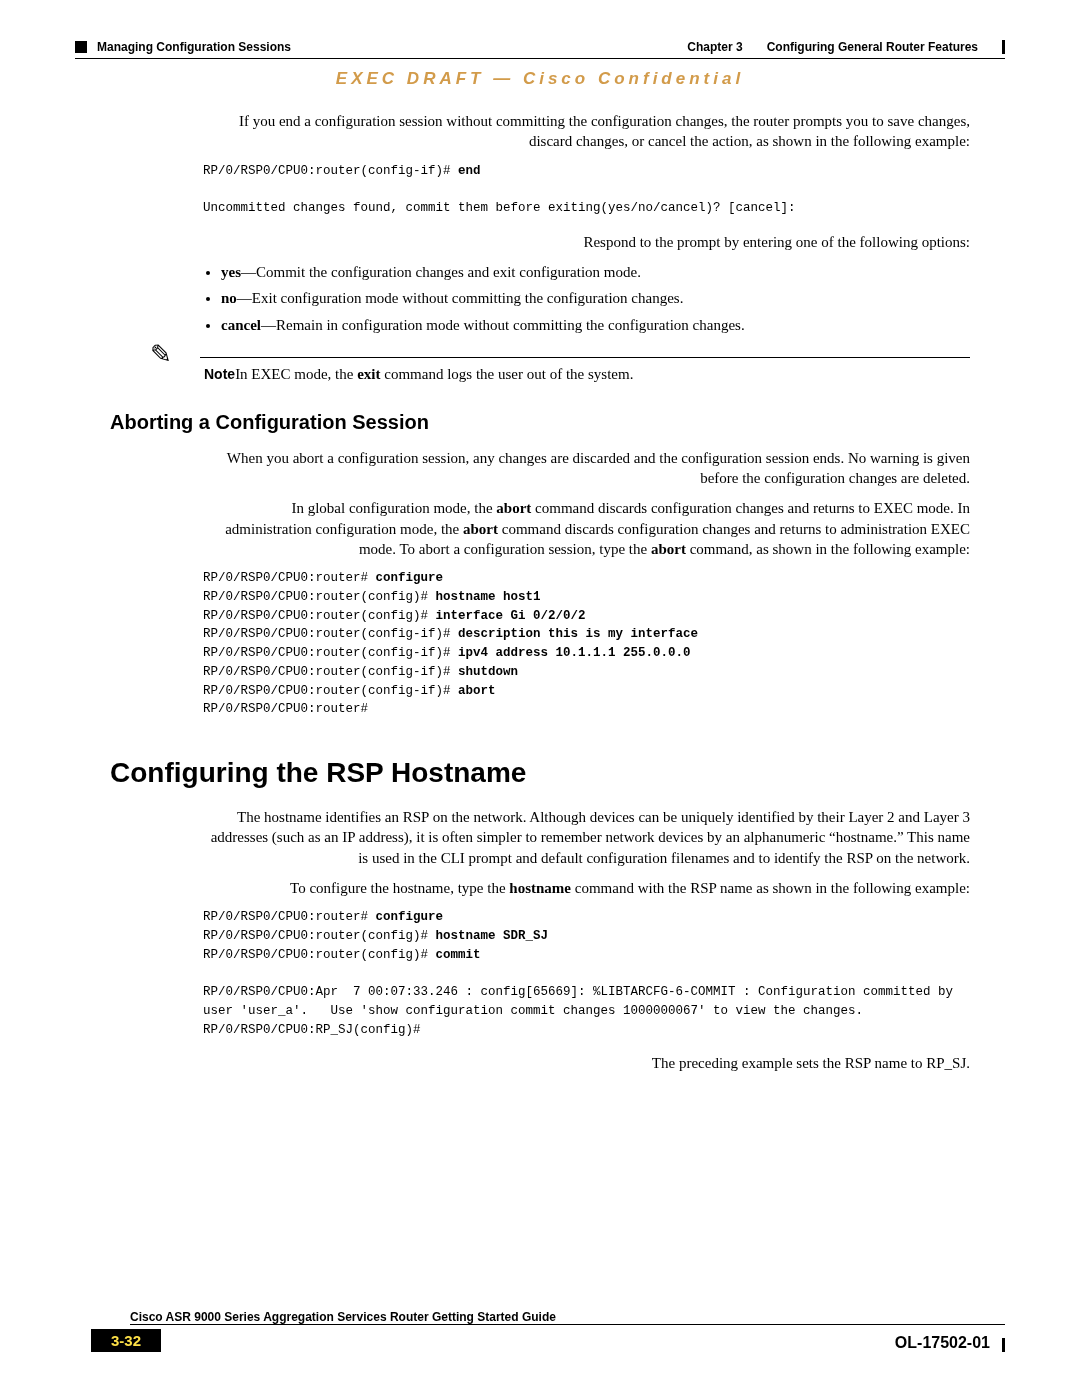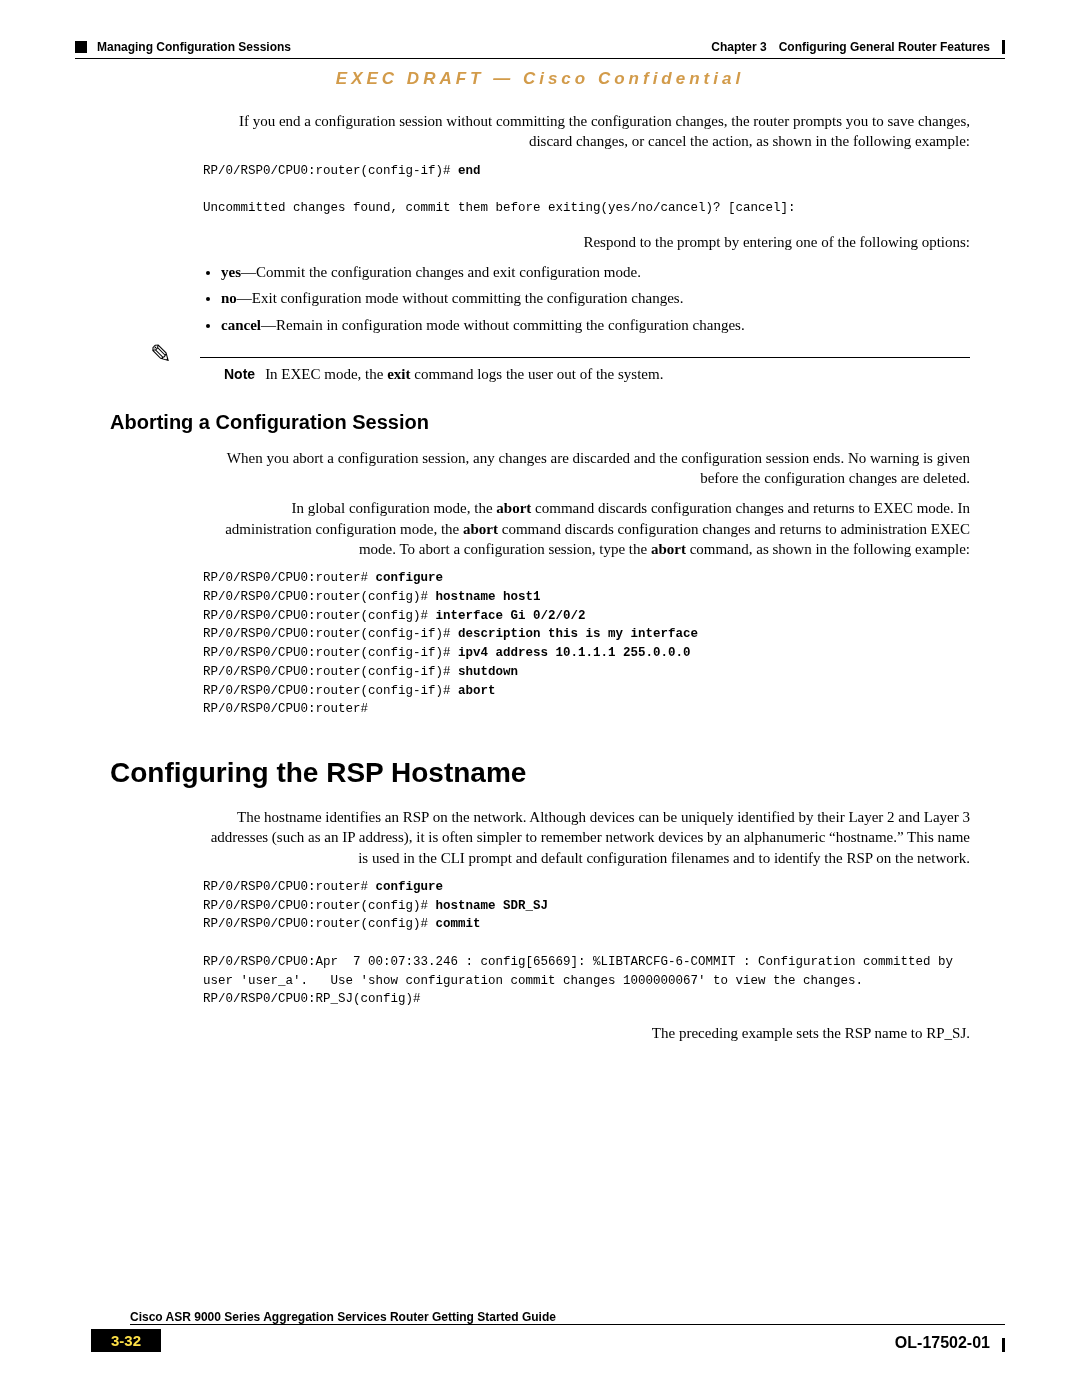--- a/index.html
+++ b/index.html
@@ -8,36 +8,36 @@
       font-size: 15px;
       background: #fff;
       color: #000;
       width: 1080px;
       height: 1397px;
       position: relative;
       padding: 40px 75px 40px 75px;
     }
     .header-row { display: flex; justify-content: space-between; align-items: center; margin-bottom: 4px; }
     .header-left { display: flex; align-items: center; gap: 10px; }
-    .header-right { display: flex; gap: 12px; font-family: Arial, Helvetica, sans-serif; font-size: 12px; font-weight: bold; }
+    .header-right { display: flex; gap: 24px; font-family: Arial, Helvetica, sans-serif; font-size: 12px; font-weight: bold; }
     .black-square { width: 12px; height: 12px; background: #000; }
     .thin-bar { width: 3px; height: 14px; background: #000; }
     .header-section { font-family: Arial, Helvetica, sans-serif; font-size: 12px; font-weight: bold; }
     .divider-line { border-top: 1px solid #000; margin: 2px 0 10px; }
     .watermark { text-align: center; color: #d29b4a; font-family: Arial, Helvetica, sans-serif; font-style: italic; font-weight: bold; letter-spacing: 4px; font-size: 17px; margin-bottom: 22px; }
     .content-indent { margin-left: 128px; margin-right: 35px; }
     p { line-height: 1.35; margin-bottom: 10px; text-align: right; }
     ul { margin-left: 18px; margin-bottom: 12px; }
     li { margin-bottom: 6px; line-height: 1.35; }
     .code-block { font-family: "Courier New", monospace; font-size: 12.5px; white-space: pre-wrap; line-height: 1.5; margin-bottom: 14px; }
     .code-block b { font-weight: bold; }
     .note-wrap { position: relative; margin-left: 75px; margin-right: 35px; margin-top: 22px; margin-bottom: 28px; }
     .note-icon { position: absolute; left: 0; top: -18px; font-size: 26px; }
     .note-divider { border-top: 1px solid #000; margin-left: 50px; margin-bottom: 8px; }
-    .note-text { margin-left: 74px; display: flex; gap: 10px; }
+    .note-text { margin-left: 54px; display: flex; }
     .note-label { font-family: Arial, Helvetica, sans-serif; font-weight: bold; font-size: 14px; }
     h2.sub { font-family: Arial, Helvetica, sans-serif; font-weight: bold; font-size: 20px; margin: 18px 0 14px 35px; }
     h1.main { font-family: Arial, Helvetica, sans-serif; font-weight: bold; font-size: 28px; margin: 38px 0 18px 35px; }
     .footer-wrap { position: absolute; left: 75px; right: 75px; bottom: 45px; }
     .footer-line { border-top: 1px solid #000; margin-bottom: 4px; margin-left: 55px; }
     .footer-row { display: flex; align-items: flex-end; justify-content: space-between; }
     .footer-left { display: flex; align-items: flex-end; gap: 0; }
     .page-badge { background: #000; color: #fde047; font-family: Arial, Helvetica, sans-serif; font-weight: bold; padding: 3px 20px; font-size: 15px; margin-left: 16px; }
     .footer-title { font-family: Arial, Helvetica, sans-serif; font-weight: bold; font-size: 12px; margin-left: 55px; }
     .footer-right { font-family: Arial, Helvetica, sans-serif; font-weight: bold; font-size: 16px; display: flex; align-items: flex-end; gap: 12px; }
@@ -94,20 +94,21 @@
 <span>RP/0/RSP0/CPU0:router(config-if)# </span><b>ipv4 address 10.1.1.1 255.0.0.0</b>
 <span>RP/0/RSP0/CPU0:router(config-if)# </span><b>shutdown</b>
 <span>RP/0/RSP0/CPU0:router(config-if)# </span><b>abort</b>
 <span>RP/0/RSP0/CPU0:router#</span></div>
 </div>
 
 <h1 class="main">Configuring the RSP Hostname</h1>
 
 <div class="content-indent">
   <p>The hostname identifies an RSP on the network. Although devices can be uniquely identified by their Layer 2 and Layer 3 addresses (such as an IP address), it is often simpler to remember network devices by an alphanumeric “hostname.” This name is used in the CLI prompt and default configuration filenames and to identify the RSP on the network.</p>
+  <p><span>To configure the hostname, type the </span><b>hostname</b><span> command with the RSP name as shown in the following example:</span></p>
   <div class="code-block"><span>RP/0/RSP0/CPU0:router# </span><b>configure</b>
 <span>RP/0/RSP0/CPU0:router(config)# </span><b>hostname SDR_SJ</b>
 <span>RP/0/RSP0/CPU0:router(config)# </span><b>commit</b><span>
 
 RP/0/RSP0/CPU0:Apr  7 00:07:33.246 : config[65669]: %LIBTARCFG-6-COMMIT : Configuration committed by user 'user_a'.   Use 'show configuration commit changes 1000000067' to view the changes.
 RP/0/RSP0/CPU0:RP_SJ(config)#</span></div>
   <p>The preceding example sets the RSP name to RP_SJ.</p>
 </div>
 
 <div class="footer-wrap">

